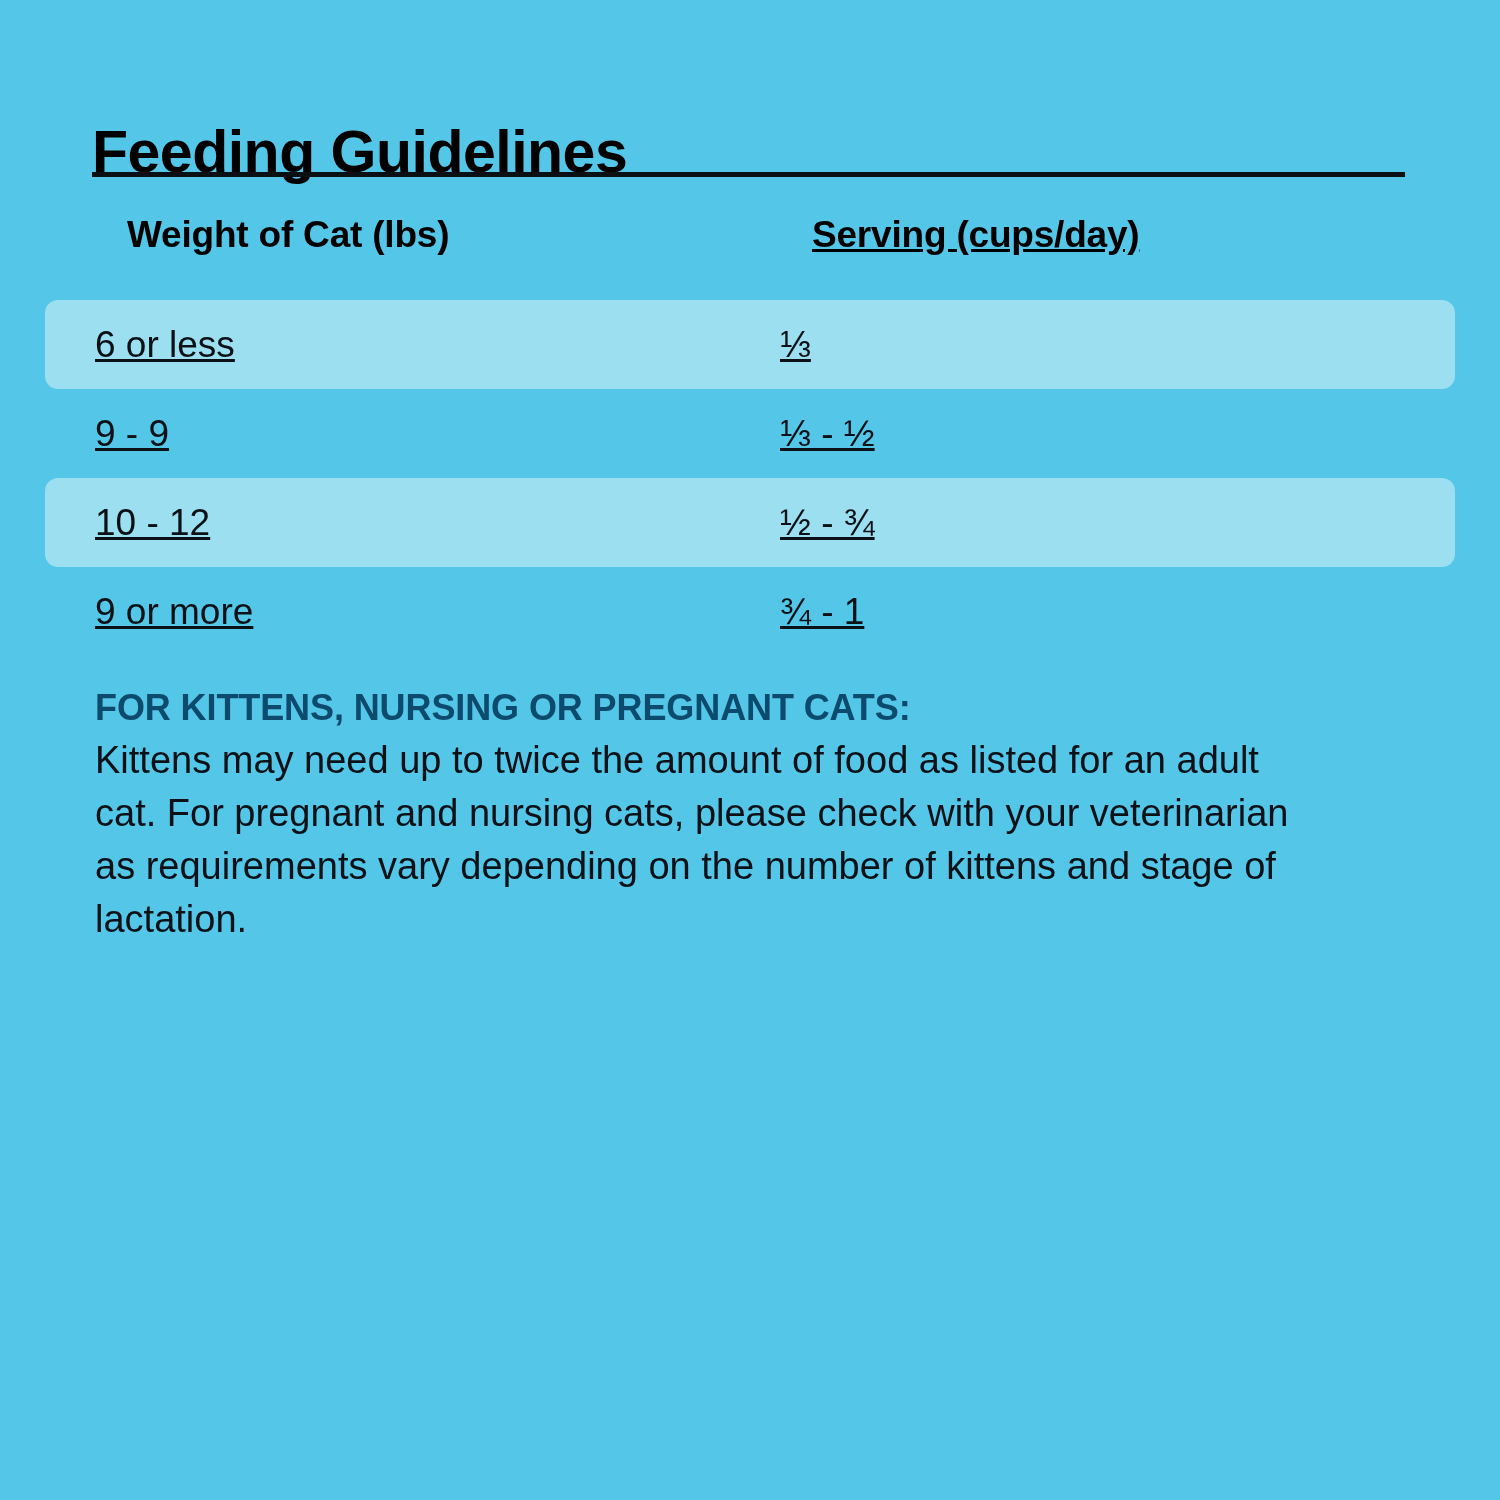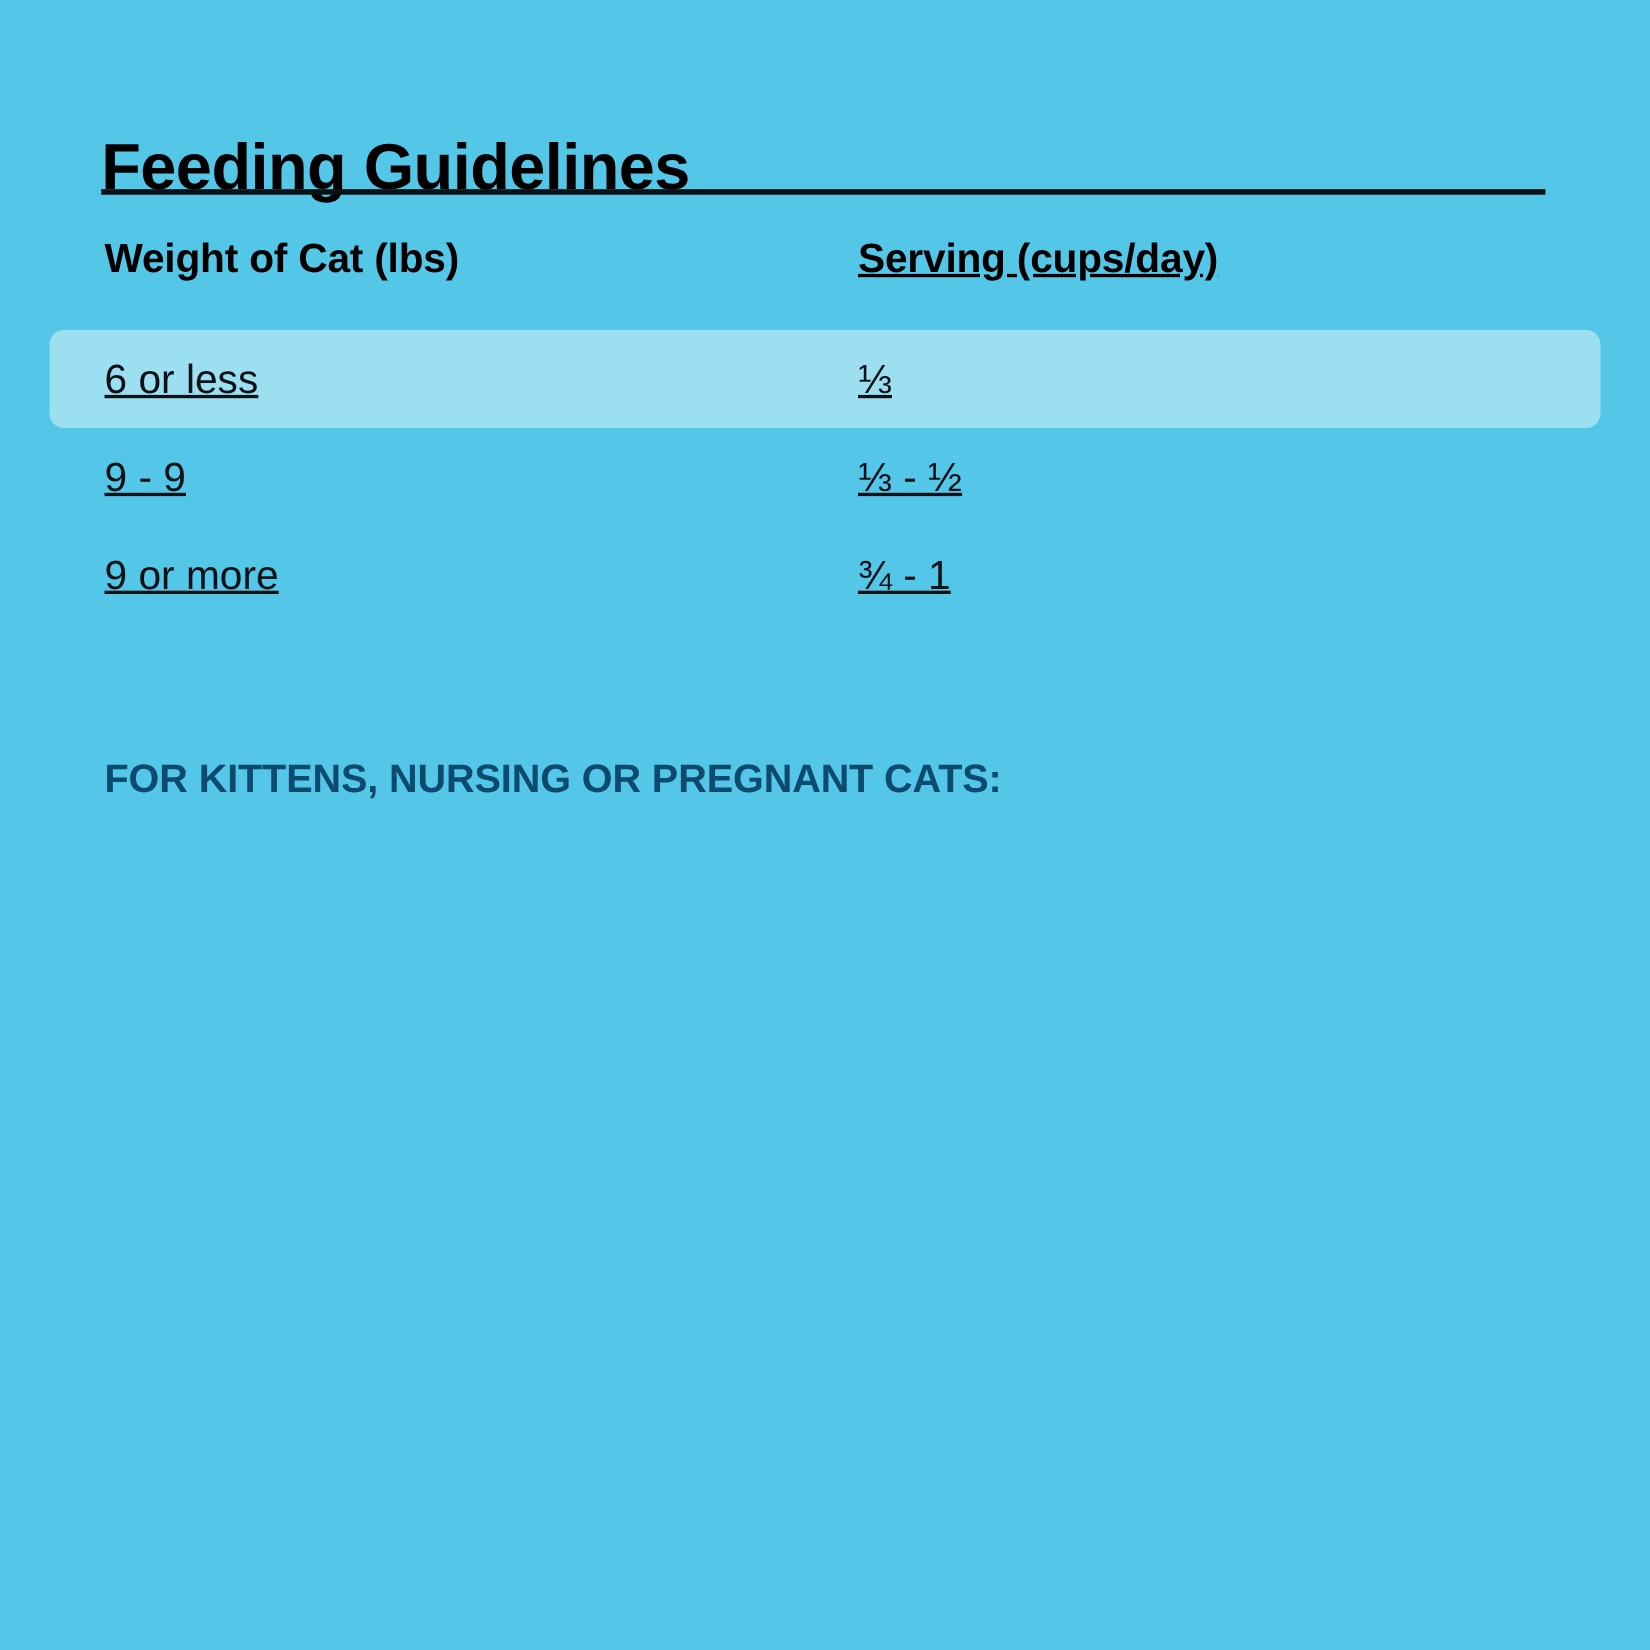--- a/index.html
+++ b/index.html
@@ -58,20 +58,21 @@
   }
 
   .th {
     position: absolute;
     top: 0;
     font-size: 37px;
     font-weight: 700;
     letter-spacing: -0.2px;
     color: #000000;
     white-space: nowrap;
+    margin-left: 32px;
   }
   .th.col-weight { left: 95px; }
   .th.col-serving { left: 780px; text-decoration: underline; }
 
   .rows {
     position: relative;
   }
 
   .row {
     position: relative;
@@ -154,27 +155,33 @@
         <div class="cell col-weight">6 or less</div>
         <div class="cell col-serving">⅓</div>
       </div>
 
       <div class="row">
         <div class="row-band"></div>
         <div class="cell col-weight">9 - 9</div>
         <div class="cell col-serving">⅓ - ½</div>
       </div>
 
+      <div class="row alt">
+        <div class="row-band"></div>
+        <div class="cell col-weight">10 - 12</div>
+        <div class="cell col-serving">½ - ¾</div>
+      </div>
 
       <div class="row">
         <div class="row-band"></div>
         <div class="cell col-weight">9 or more</div>
         <div class="cell col-serving">¾ - 1</div>
       </div>
 
     </div>
   </div>
 
   <div class="note">
     <div class="note-heading">FOR KITTENS, NURSING OR PREGNANT CATS:</div>
+    <p class="note-body">Kittens may need up to twice the amount of food as listed for an adult cat. For pregnant and nursing cats, please check with your veterinarian as requirements vary depending on the number of kittens and stage of lactation.</p>
   </div>
 
 </div>
 
 </body></html>

